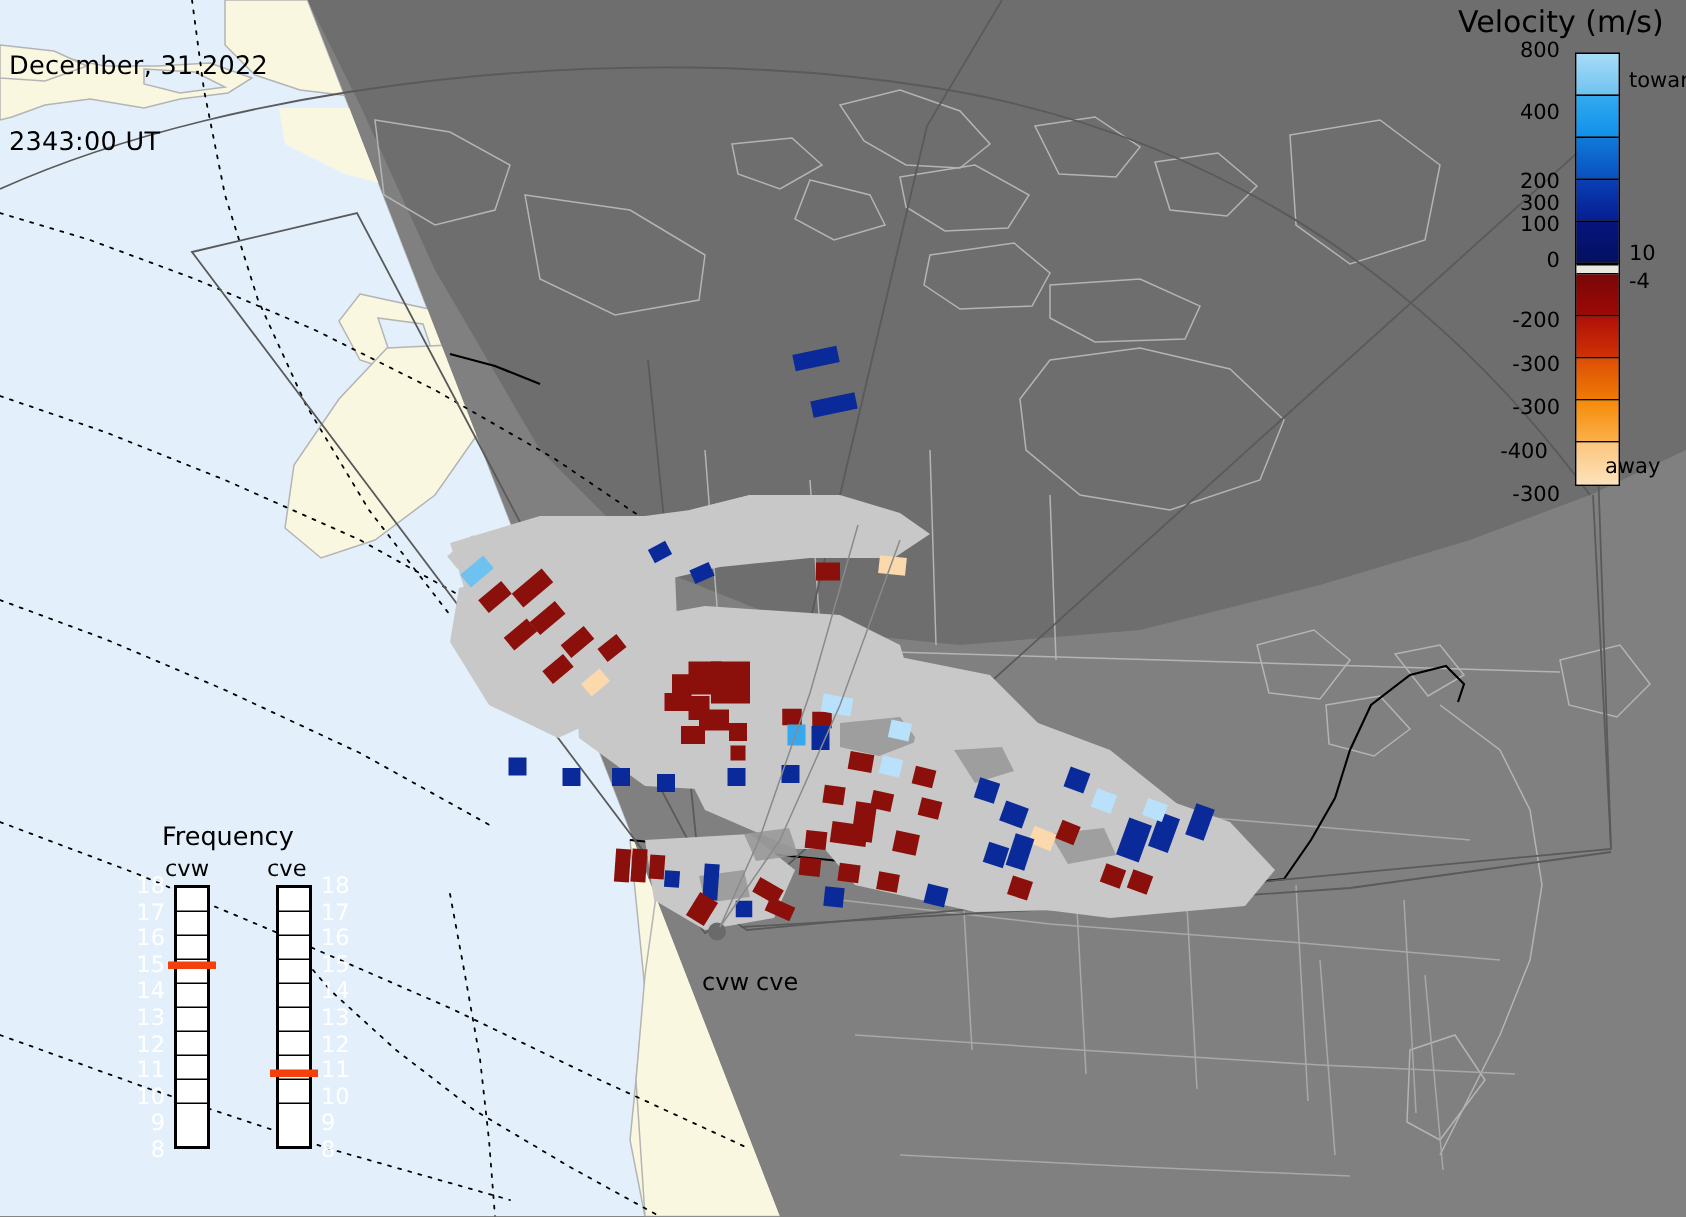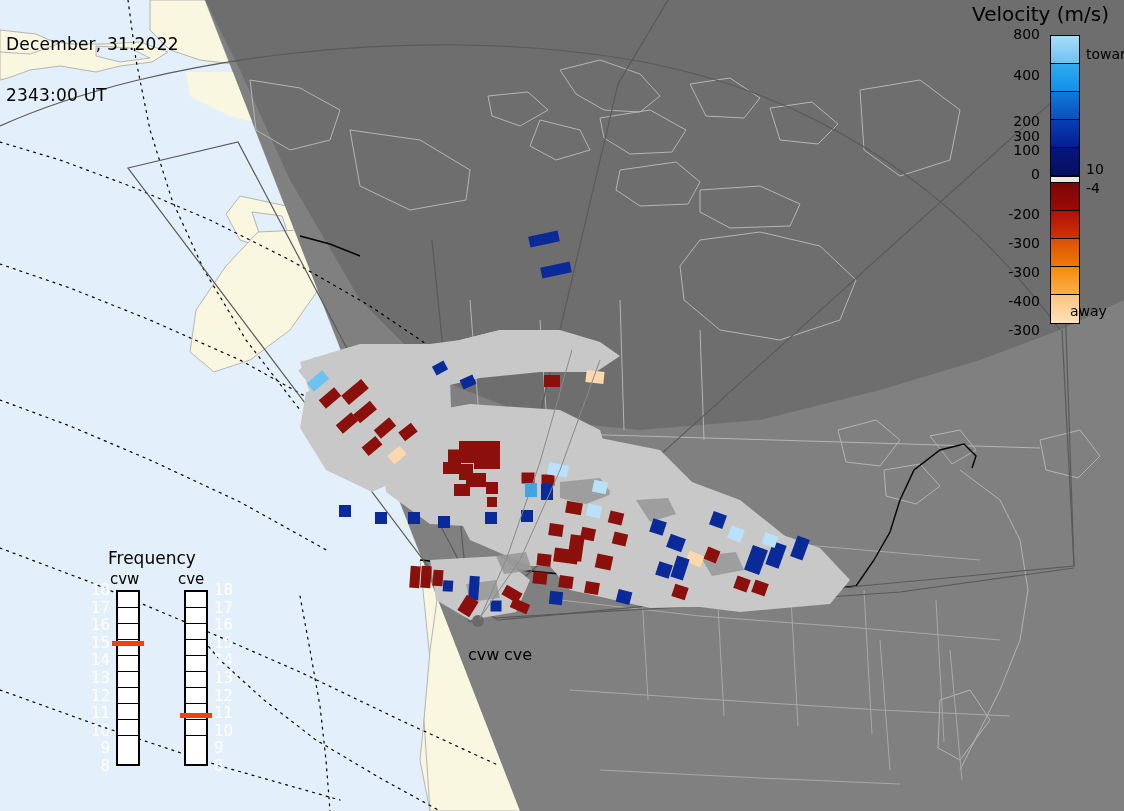--- a/index.html
+++ b/index.html
@@ -315,21 +315,21 @@
   <div id="cbTicks">
       <div class="cb-tick" style="left: 992px; top: 26px;">800</div>
       <div class="cb-tick" style="left: 992px; top: 67px;">400</div>
       <div class="cb-tick" style="left: 992px; top: 83.8px; margin-top: 44px;">300</div>
       <div class="cb-tick" style="left: 992px; top: 112.7px; text-align: right;">200</div>
       <div class="cb-tick" style="left: 992px; top: 141.6px;">100</div>
       <div class="cb-tick" style="left: 992px; top: 166px;">0</div>
       <div class="cb-tick" style="left: 992px; top: 206.4px;">-200</div>
       <div class="cb-tick" style="left: 992px; top: 235.3px;">-300</div>
       <div class="cb-tick" style="left: 992px; top: 264.2px; text-align: right;">-300</div>
-      <div class="cb-tick" style="left: 992px; top: 293.1px;">-400</div>
+      <div class="cb-tick" style="left: 992px; top: 293.1px; text-align: center;">-400</div>
       <div class="cb-tick" style="left: 992px; top: 322px;">-300</div>
     </div>
   <div class="cb-side" style="left:1086px;top:46px;">toward</div>
   <div class="cb-side" style="left:1034px;top:303px;margin-left:36px;">away</div>
   <div class="cb-side" style="left:1086px;top:161px;">10</div>
   <div class="cb-side" style="left:1086px;top:180px;">-4</div>
 
   <div id="freq">
     <div class="ftitle">Frequency</div>
     <div class="colhdr" style="left:10px;top:22px;">cvw</div>

